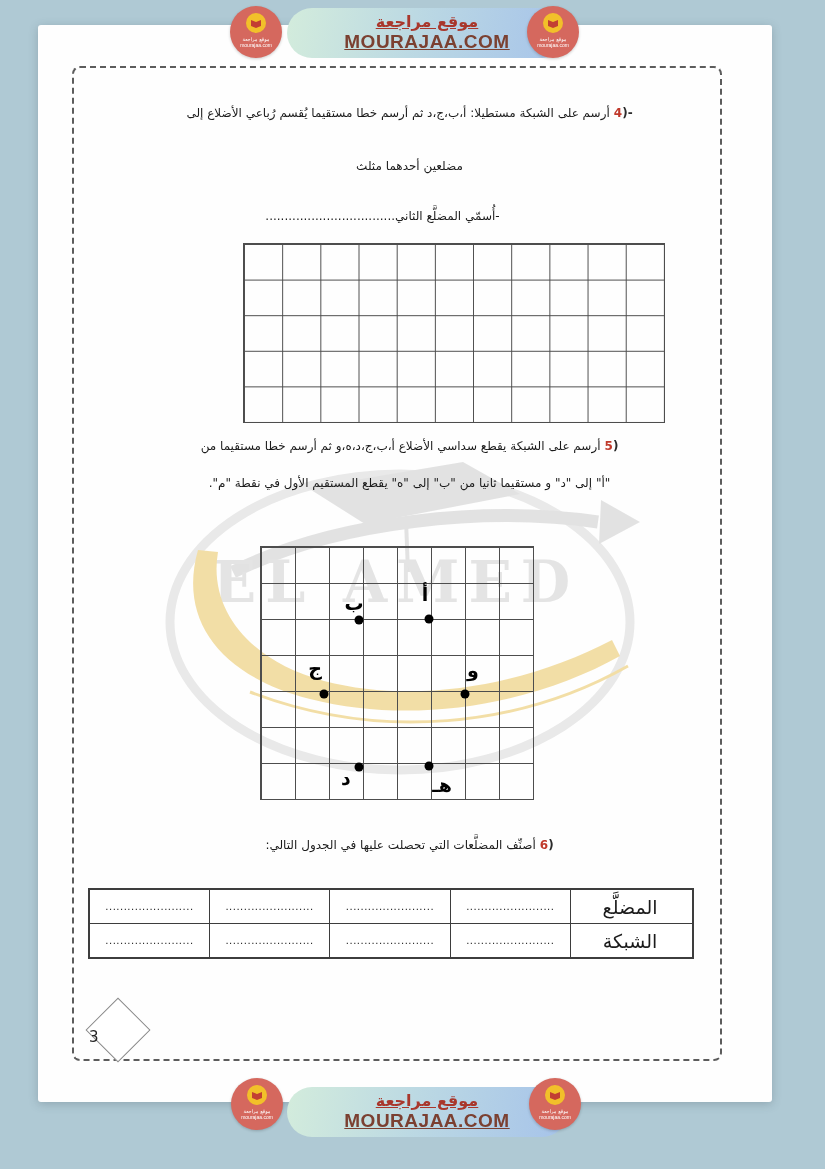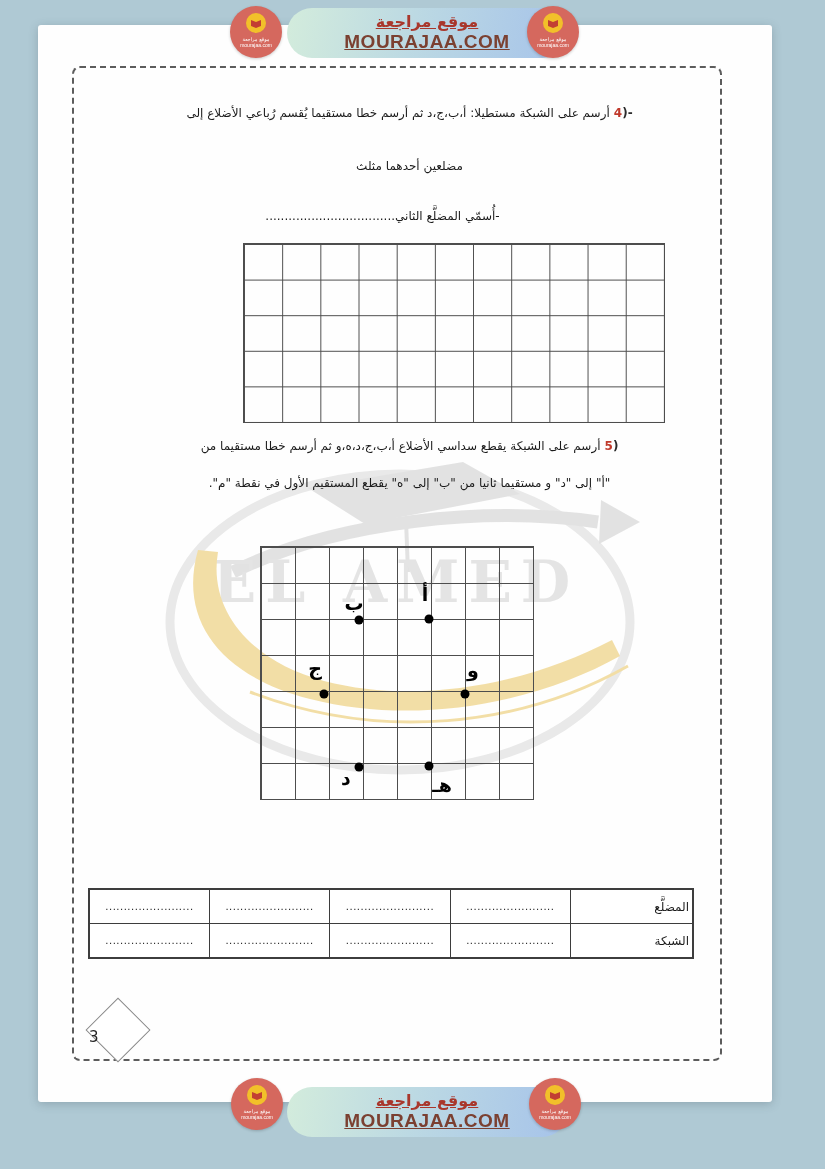--- a/index.html
+++ b/index.html
@@ -39,21 +39,21 @@
   #grid-hex{left:260px;top:546px;width:272px;height:252px;--cw:34px;--ch:36px;}
   .pt-layer{position:absolute;left:261px;top:547px;width:270px;height:250px;z-index:3;}
   .pt{position:absolute;width:9px;height:9px;border-radius:50%;background:#000;transform:translate(-50%,-50%);}
   .pt-label{position:absolute;transform:translate(-50%,-50%);font-size:19px;font-weight:bold;color:#000;}
   
   .watermark{position:absolute;left:158px;top:450px;z-index:1;opacity:.58;pointer-events:none;}
   
   .cls-table{position:absolute;left:88px;top:888px;width:606px;z-index:2;direction:rtl;
              border-collapse:collapse;table-layout:fixed;background:#fff;}
   .cls-table th,.cls-table td{border:1px solid #3d3d3d;height:31px;overflow:hidden;}
-  .cls-table th{width:118px;text-align:right;padding:0 3px 0 0;font-size:12px;font-weight:normal;border-radius:11px;}
+  .cls-table th{width:118px;padding:0 3px 0 0;font-size:19px;font-weight:normal;border-radius:11px;}
   .cls-table td{text-align:center;font-size:10px;letter-spacing:.5px;color:#222;}
   .cls-table{border:2px solid #3d3d3d;}
   
   .flag{position:absolute;left:95px;top:1007px;width:44px;height:44px;border:1px solid #8a8a8a;
         background:#fff;transform:rotate(45deg);z-index:2;}
   .pageno{position:absolute;left:89px;top:1028px;font-size:15px;color:#222;z-index:3;}
 </style>
 </head>
 <body>
 
@@ -119,20 +119,23 @@
       <div class="pt" style="left: 63px; top: 146.5px;"></div>
       <div class="pt-label" style="left: 54px; top: 121px;">ج</div>
       <div class="pt" style="left: 203.5px; top: 147px;"></div>
       <div class="pt-label" style="left: 212px; top: 123px;">و</div>
       <div class="pt" style="left: 98px; top: 220px;"></div>
       <div class="pt-label" style="left: 85px; top: 231px;">د</div>
       <div class="pt" style="left: 168px; top: 219px;"></div>
       <div class="pt-label" style="left: 181px; top: 238px; text-align: right;">هـ</div>
     </div>
 
+  <p class="qline" style="top:826px;">
+    <span class="qprefix" dir="ltr"><span class="qnum">6</span><span class="qparen">)</span></span><span class="qtext">أصنِّف المضلَّعات التي تحصلت عليها في الجدول التالي:</span>
+  </p>
 
   <table class="cls-table">
     <tbody>
         <tr>
           <th>المضلَّع</th>
           <td>........................</td>
           <td>........................</td>
           <td>........................</td>
           <td>........................</td>
         </tr>

